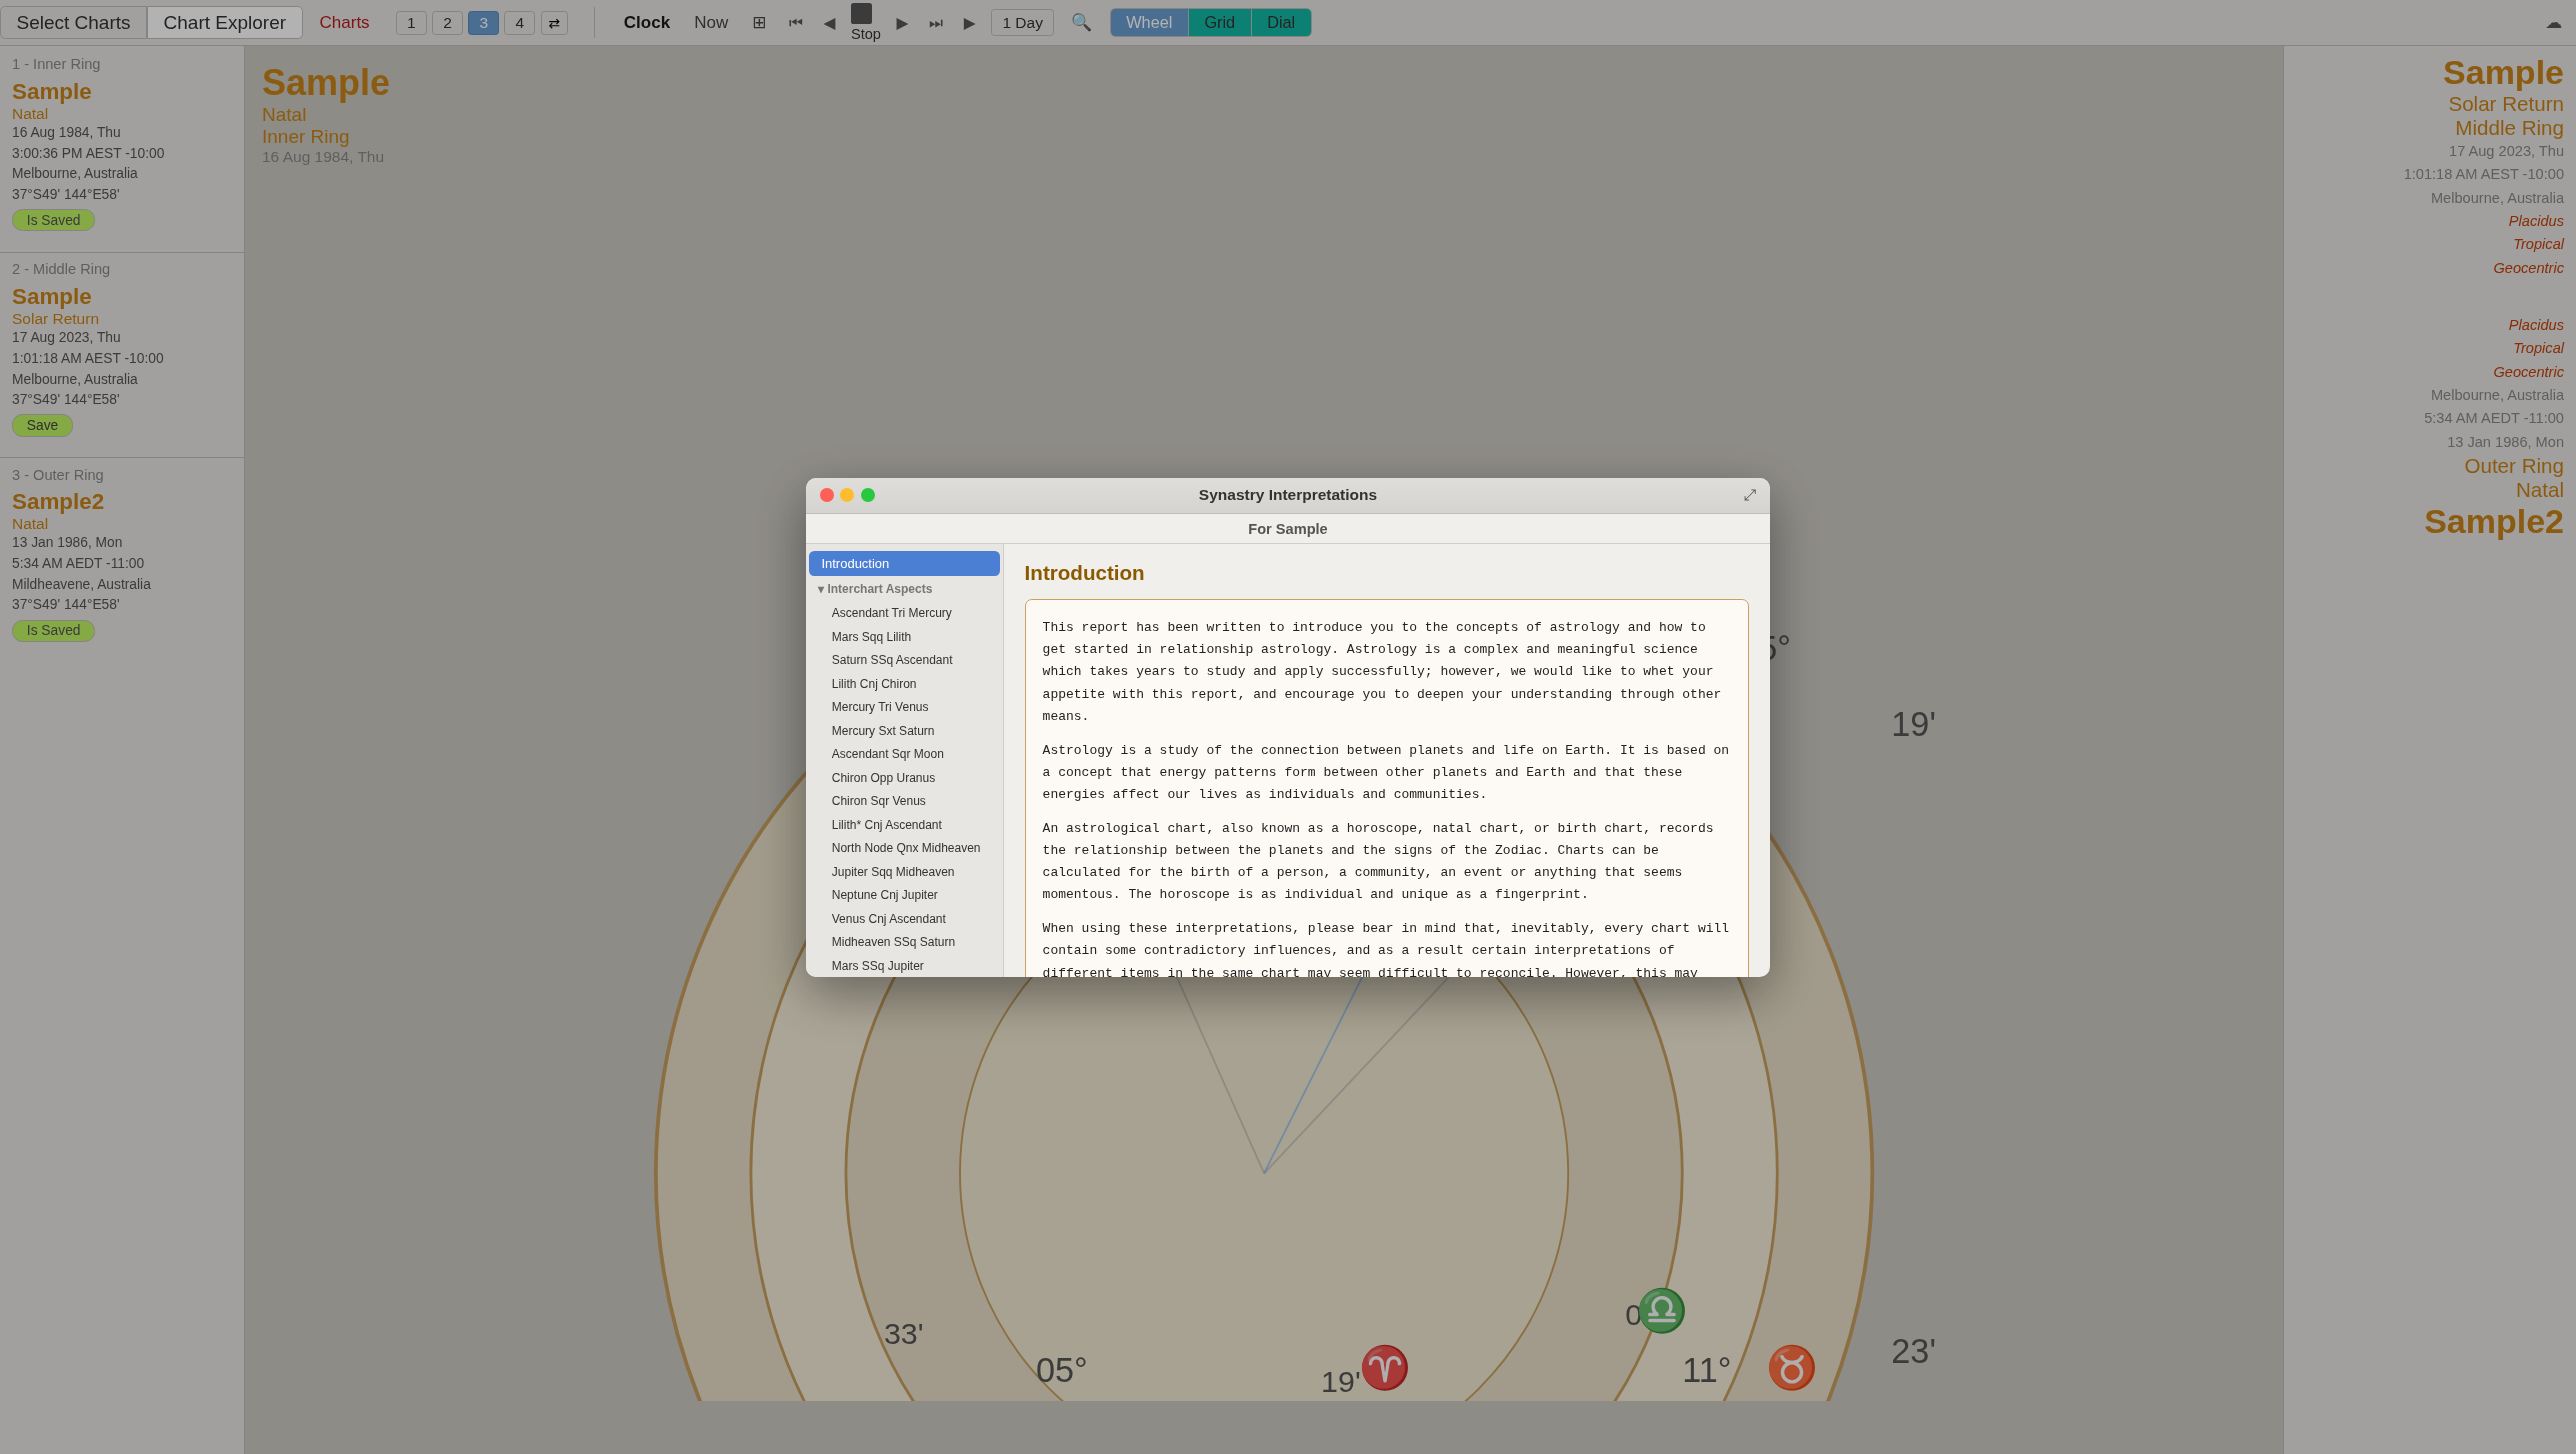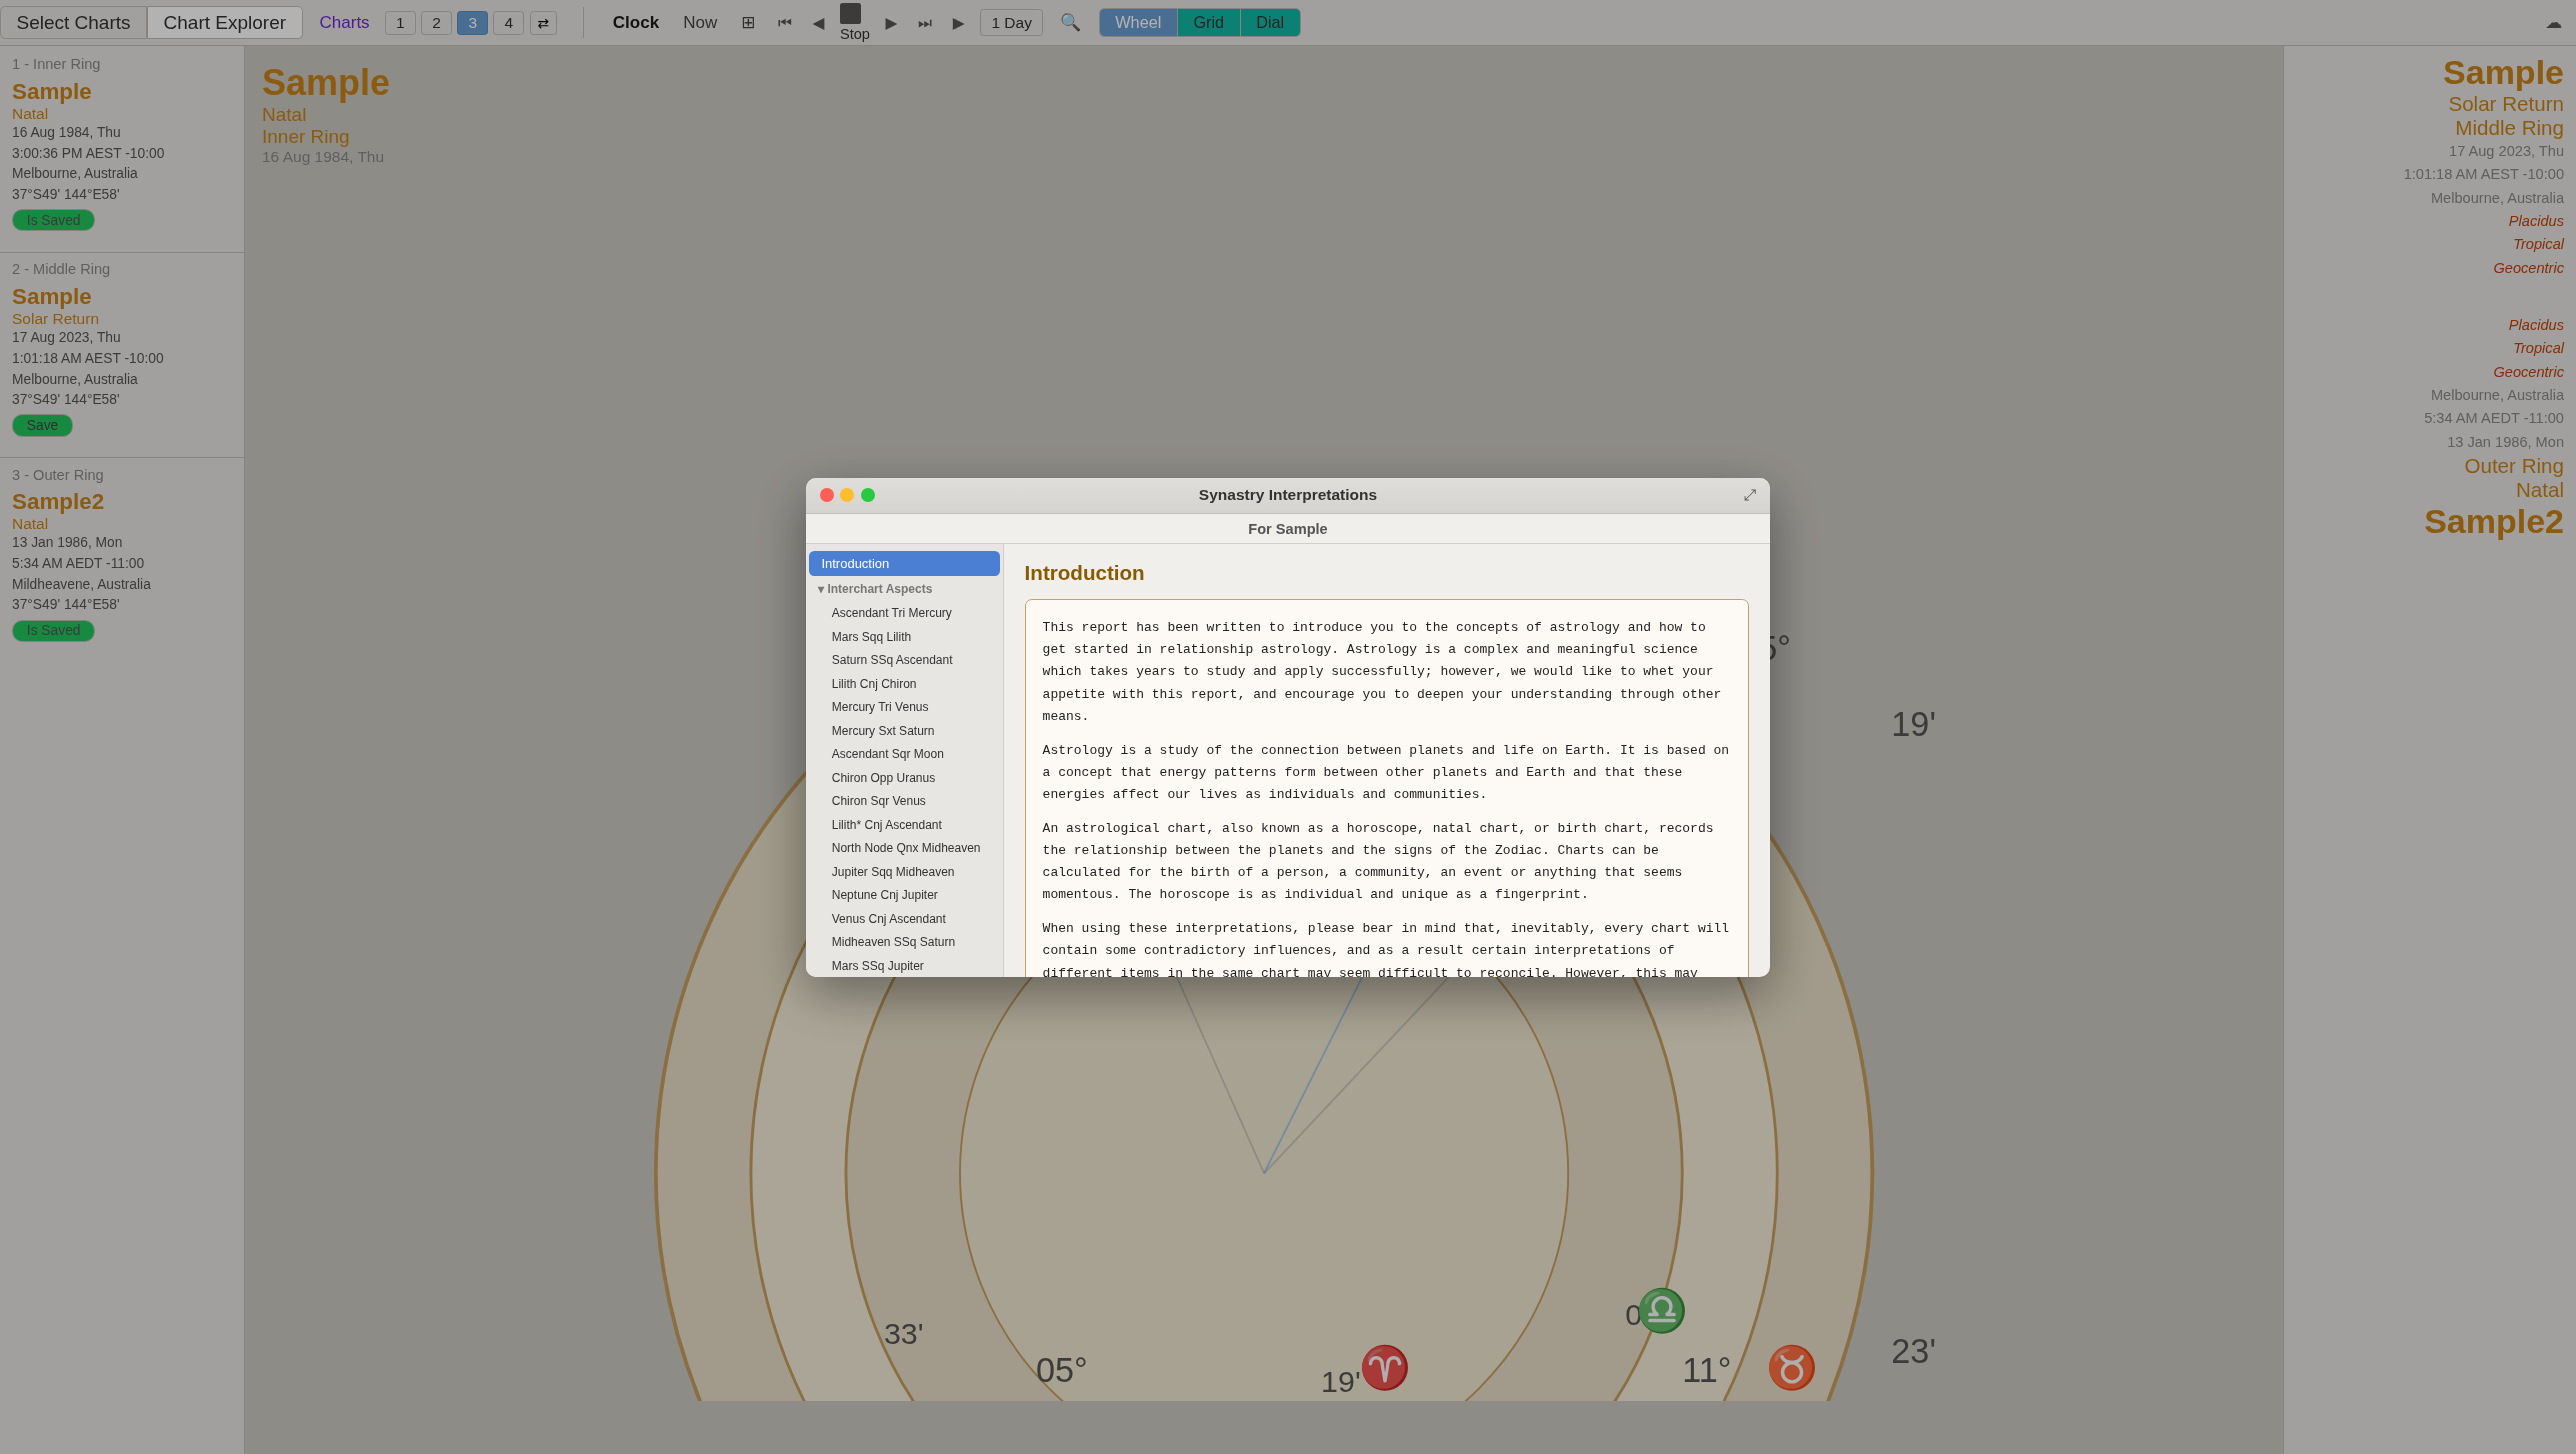--- a/index.html
+++ b/index.html
@@ -44,22 +44,22 @@
       margin-right: 17px;
     }
     .chart-tabs {
       display: flex;
       align-items: center;
       gap: 5.2px;
       margin-right: 17px;
     }
     .chart-tab-label {
       font-size: 17px;
-      color: #6d28d9;
-      margin-right: 10px;
+      color: #b91c1c;
+      margin-right: 21px;
     }
     .chart-tab {
       width: 31px;
       height: 24px;
       border: 0.9px solid #c0beba;
       border-radius: 3.4px;
       background: #e8e6e2;
       font-size: 15.5px;
       cursor: pointer;
       display: flex; align-items: center; justify-content: center;
@@ -212,21 +212,21 @@
     }
     .chart-date, .chart-time, .chart-location, .chart-coords {
       font-size: 13.8px;
       color: #555;
       line-height: 1.5;
     }
     .chart-action-btn {
       display: inline-block;
       margin: 3.4px 0;
       padding: 2.6px 13.8px;
-      background: #22c55e;
+      background: #bef264;
       border: 0.9px solid #c0beba;
       border-radius: 10.3px;
       font-size: 13.8px;
       color: #555;
       cursor: pointer;
     }
     .chart-action-btn.save { color: #444; }
     .divider { height: 0.9px; background: #c0beba; margin: 5.2px 0; }
 
     

